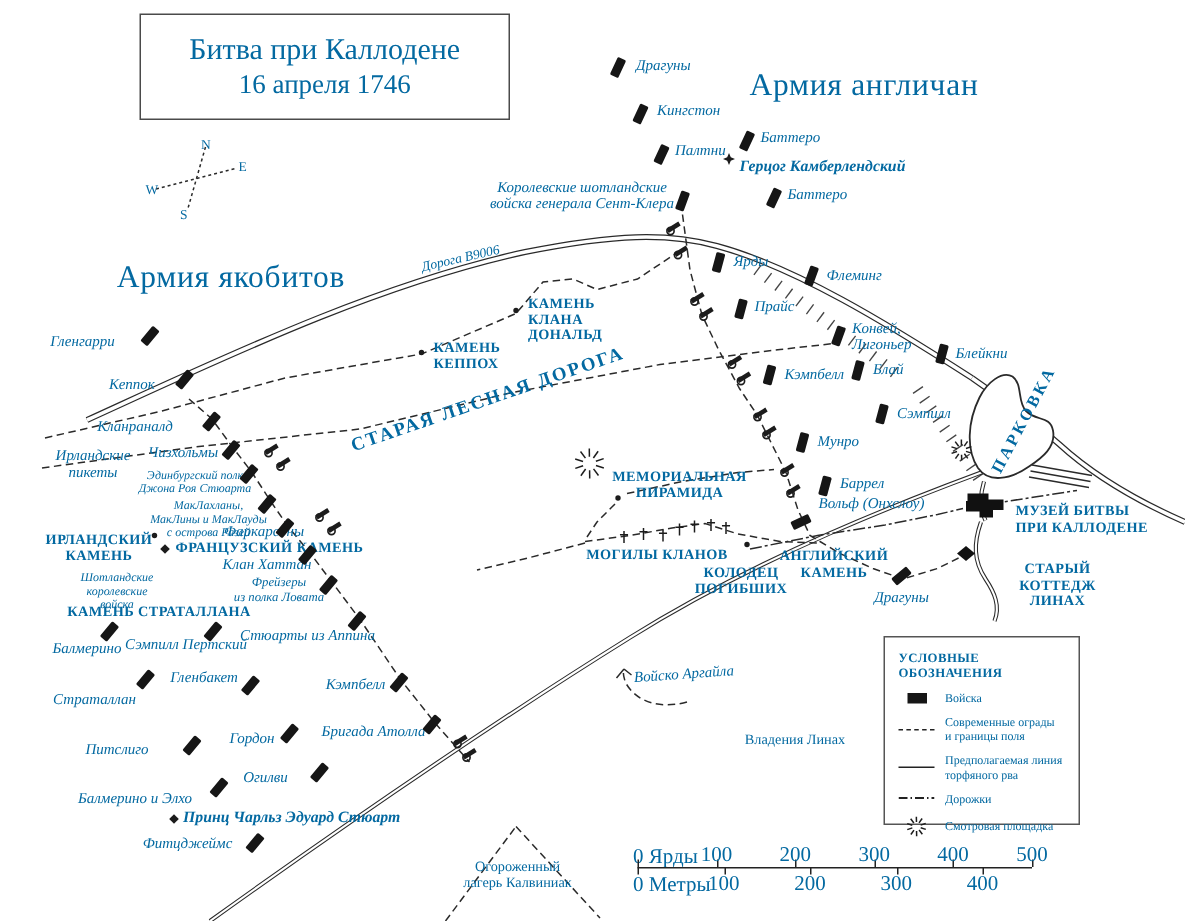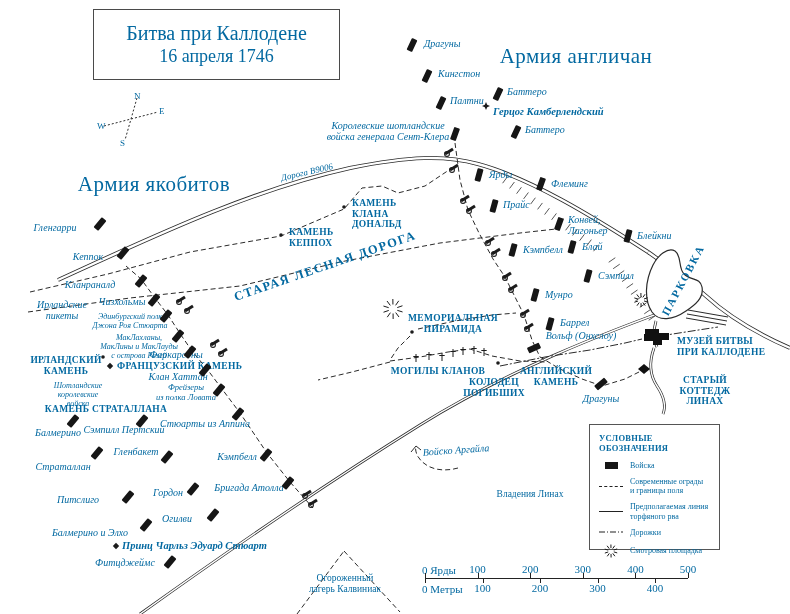--- a/index.html
+++ b/index.html
@@ -33,21 +33,21 @@
   .cletter{position:absolute;font-size:9px}
   .legend{position:absolute;left:589px;top:424px;width:131px;height:126px;border:1px solid #555;
           background:#fff;box-sizing:border-box;padding:8px 5px 0 9px}
   .lg-title{font-size:8.5px;font-weight:600;letter-spacing:.3px;margin-bottom:8px}
   .lg-row{display:flex;align-items:center;gap:7px;margin-bottom:6.5px;font-size:8px;line-height:1.18}
   .lg-sym{width:24px;flex:none;display:flex;justify-content:center;align-items:center}
   .lg-troops{width:13px;height:7px;background:#161616}
   .lg-solid{width:24px;border-top:1.7px solid #222}
   .lg-dashed{width:24px;border-top:1.4px dashed #222}
   .lg-label{white-space:pre-line}
-  .scalebar{position:absolute;left:415px;top:556px;width:300px;height:50px;font-size:11px}
+  .scalebar{position:absolute;left:415px;top:556px;width:300px;height:50px;font-size:14px}
   .sb-zero{position:absolute;white-space:nowrap}
   .sb-el{position:absolute}
 </style>
 </head>
 <body>
 
 <div class="stage">
 
   <svg id="map-svg" width="790" height="614" viewBox="0 0 790 614">
     <g id="hatch-layer">

